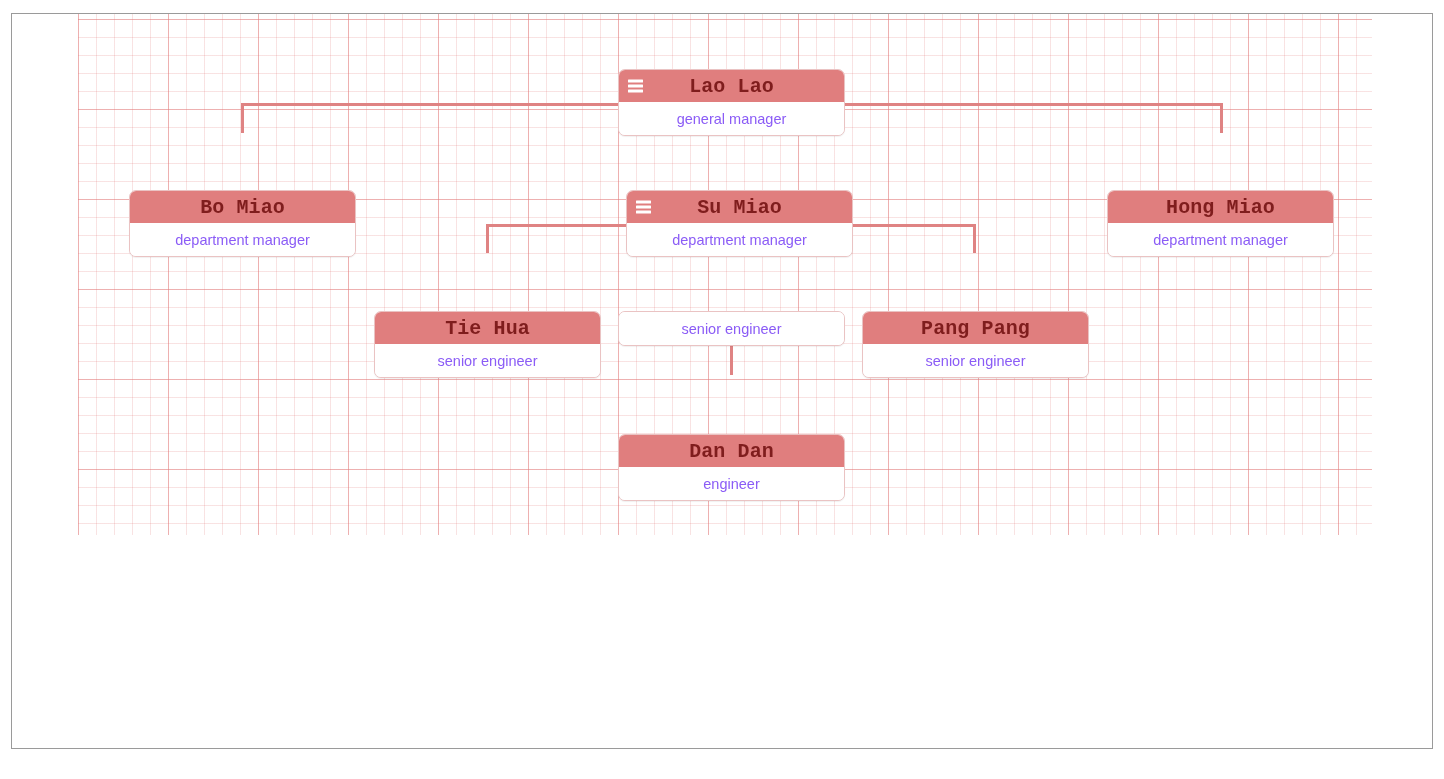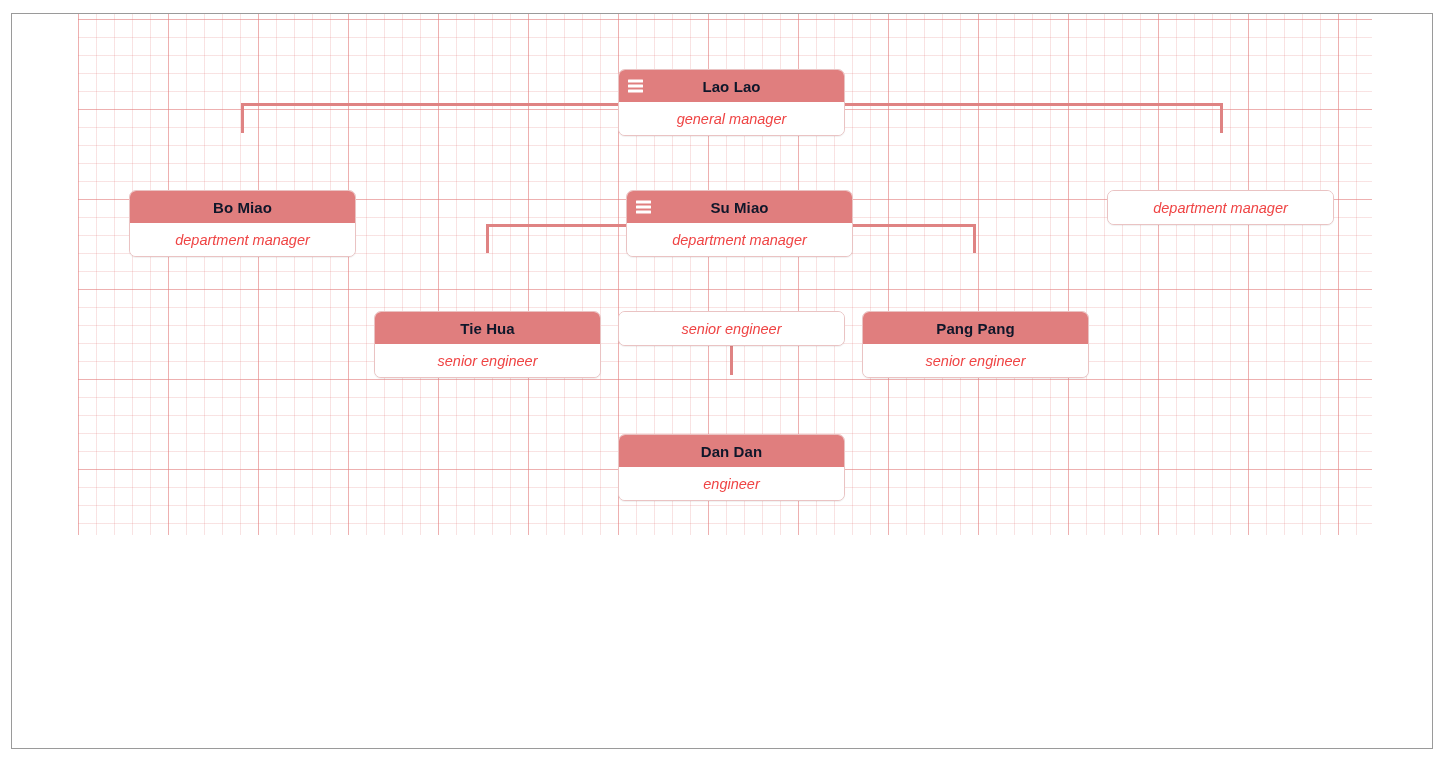--- a/index.html
+++ b/index.html
@@ -52,25 +52,26 @@
   }
   .node-head {
     position: relative;
     height: 32px;
     background: #e07e7e;
     display: flex;
     align-items: center;
     justify-content: center;
   }
   .node-title {
-    color: #0f172a;
-    font-size: 15px;
+    color: #7f1d1d;
+    font-size: 20px;
     font-weight: bold;
     letter-spacing: 0.1px;
     white-space: nowrap;
+    font-family: Liberation Mono, monospace;
   }
   .toggle-icon {
     position: absolute;
     left: 9px; top: 50%;
     transform: translateY(-50%);
     width: 15px; height: 13px;
     display: flex;
     flex-direction: column;
     justify-content: space-between;
     cursor: pointer;
@@ -83,24 +84,23 @@
     border-radius: 0.5px;
   }
   .node-body {
     height: 33px;
     background: #ffffff;
     display: flex;
     align-items: center;
     justify-content: center;
   }
   .node-subtitle {
-    color: #ef4444;
+    color: #8b5cf6;
     font-size: 14.5px;
     white-space: nowrap;
-    font-style: italic;
   }
 
   
   .conn {
     position: absolute;
     background: #df8383;
     z-index: 1;
   }
   .conn-v { width: 3px; }
   .conn-h { height: 3px; }
@@ -158,20 +158,23 @@
             <i></i>
         </span>
         <span class="node-title">Su Miao</span>
       </div>
       <div class="node-body">
         <span class="node-subtitle">department manager</span>
       </div>
     </div>
 
     <div class="node" style="left:1029px; top:176px;">
+      <div class="node-head">
+        <span class="node-title">Hong Miao</span>
+      </div>
       <div class="node-body">
         <span class="node-subtitle">department manager</span>
       </div>
     </div>
 
     <div class="node" style="left:296px; top:297px;">
       <div class="node-head">
         <span class="node-title">Tie Hua</span>
       </div>
       <div class="node-body">

